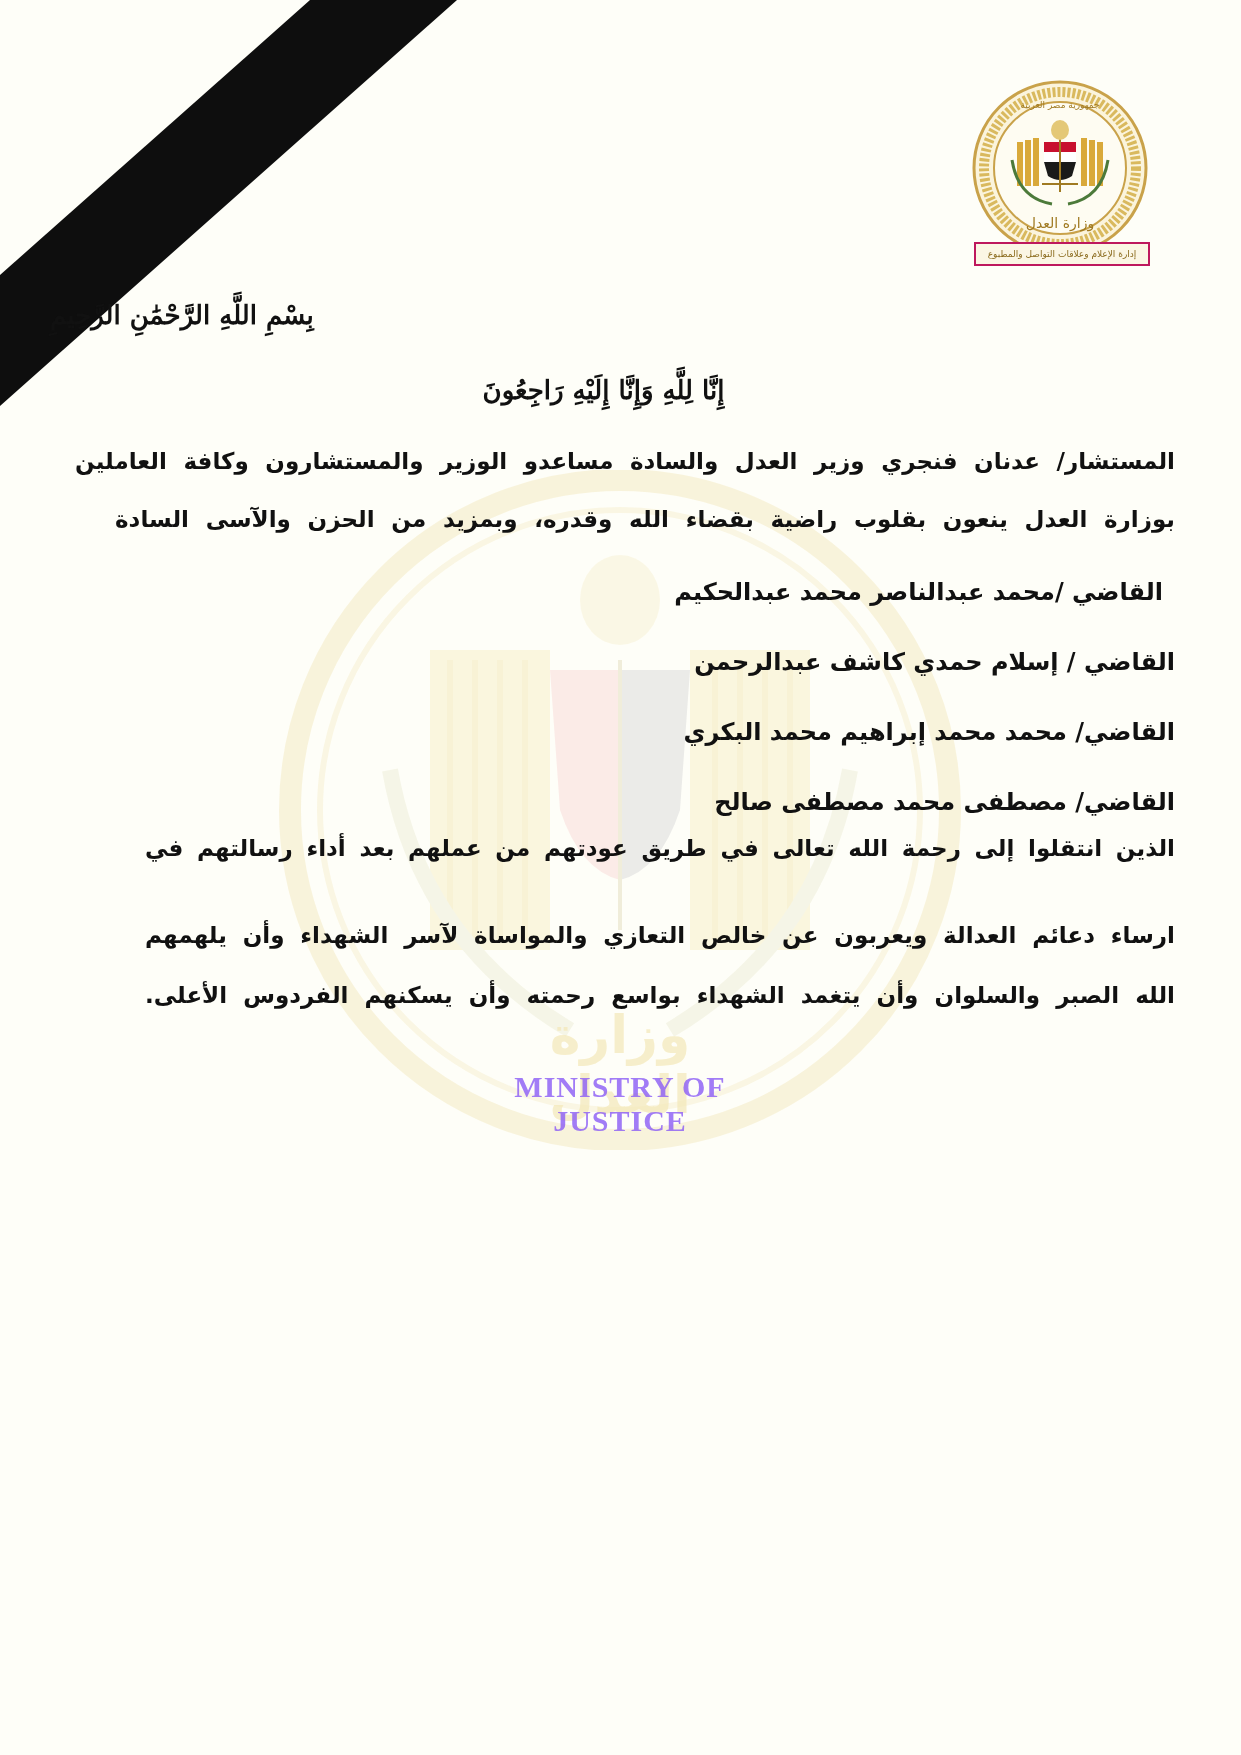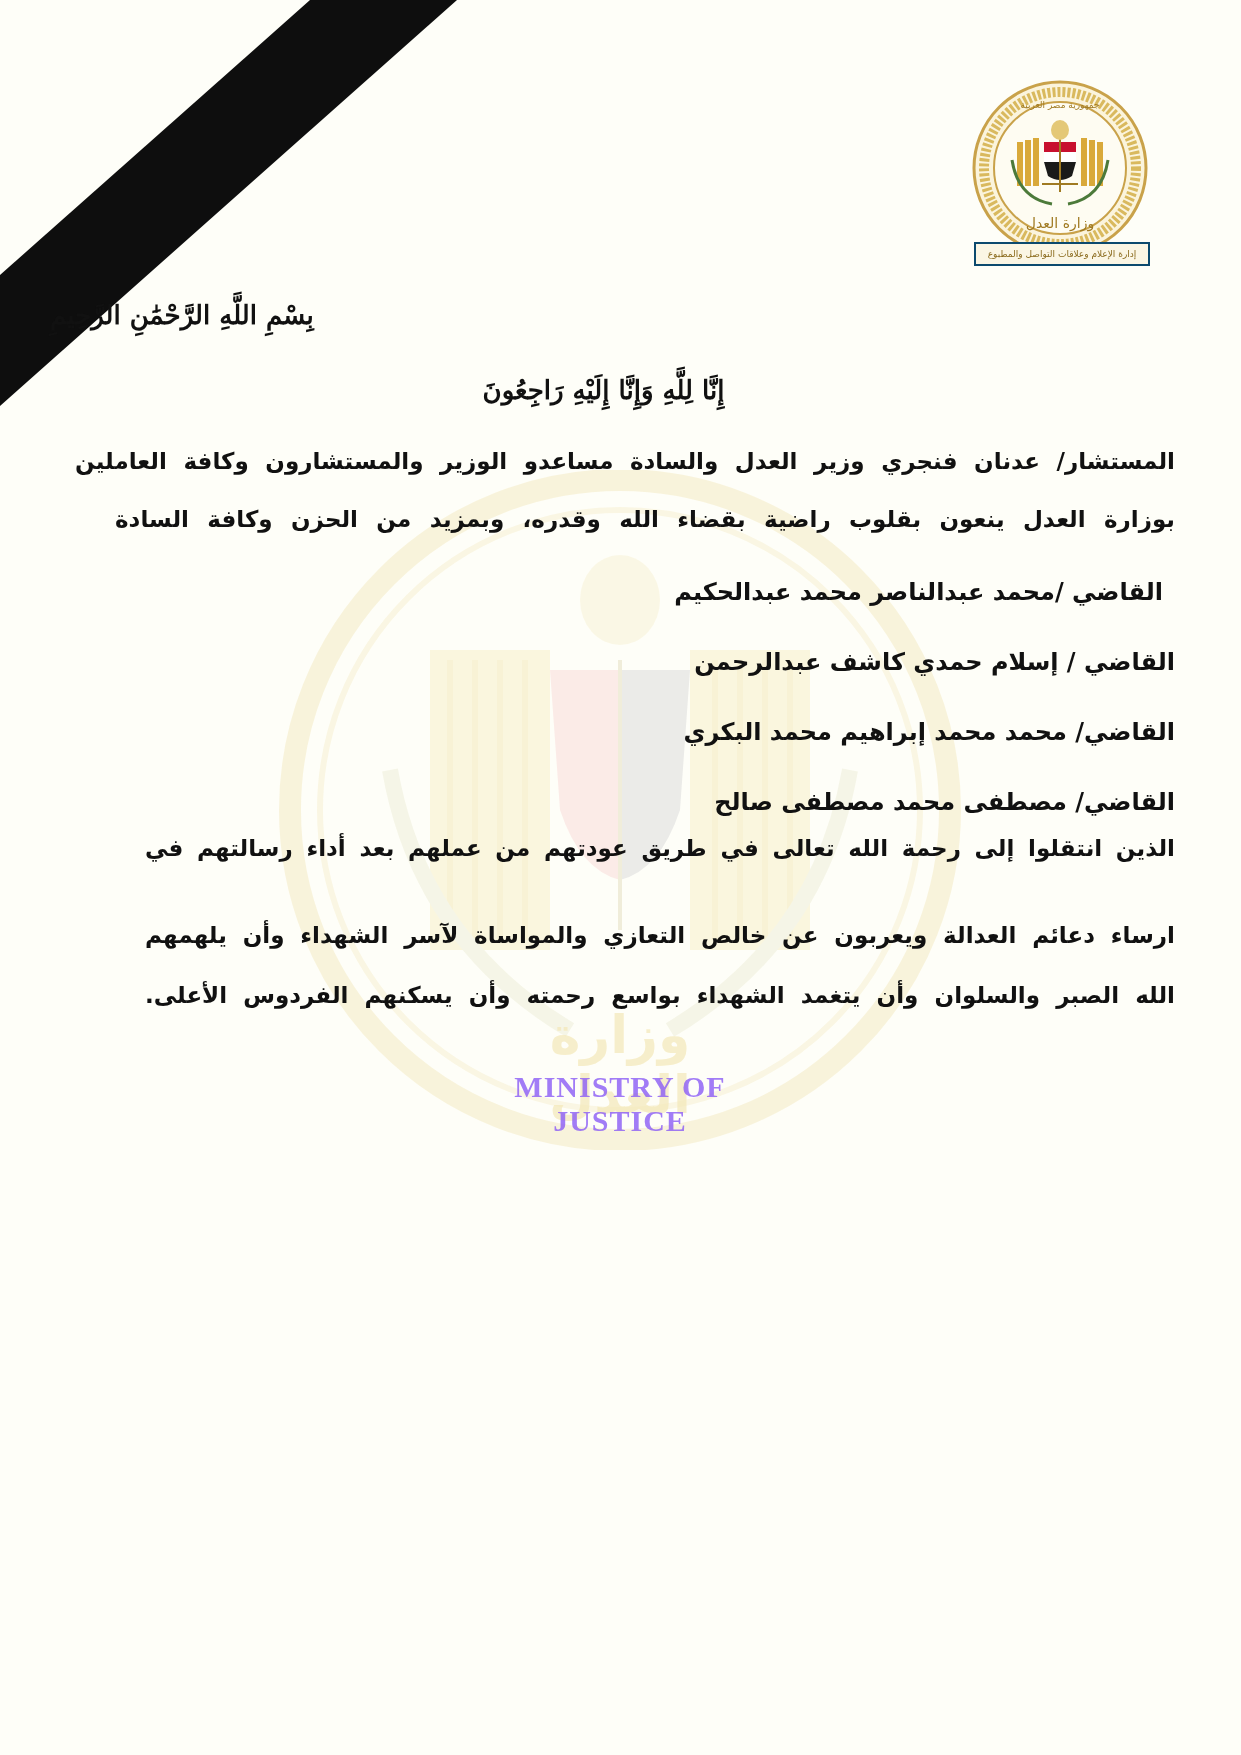--- a/index.html
+++ b/index.html
@@ -24,21 +24,21 @@
     
     .logo {
       position: absolute;
       left: 972px; top: 80px;
       width: 176px; height: 176px;
     }
     .logo-caption {
       position: absolute;
       left: 974px; top: 242px;
       width: 176px; height: 24px;
-      border: 2px solid #0c4a6e;
+      border: 2px solid #be185d;
       background: #fbf6e4;
       box-sizing: border-box;
       font-size: 9px;
       color: #8a6a1c;
       text-align: center;
       line-height: 20px;
       direction: rtl;
       white-space: nowrap;
       overflow: hidden;
     }
@@ -184,21 +184,21 @@
   <text x="88" y="148" text-anchor="middle" font-size="14" fill="#a07a22" font-family="DejaVu Sans, sans-serif">وزارة العدل</text>
   <text x="88" y="28" text-anchor="middle" font-size="9" fill="#a07a22" font-family="DejaVu Sans, sans-serif">جمهورية مصر العربية</text>
 </svg>
 <div class="logo-caption">إدارة الإعلام وعلاقات التواصل والمطبوع</div>
 
 <div class="content">
   <div class="basmala">بِسْمِ اللَّهِ الرَّحْمَٰنِ الرَّحِيمِ</div>
   <div class="verse">إِنَّا لِلَّهِ وَإِنَّا إِلَيْهِ رَاجِعُونَ</div>
 
   <div class="line intro" style="top:448px; right:0; width:1100px;">المستشار/ عدنان فنجري وزير العدل والسادة مساعدو الوزير والمستشارون وكافة العاملين</div>
-  <div class="line intro" style="top:506px; right:0; width:1060px;">بوزارة العدل ينعون بقلوب راضية بقضاء الله وقدره، وبمزيد من الحزن وكافة السادة</div>
+  <div class="line intro" style="top:506px; right:0; width:1060px;">بوزارة العدل ينعون بقلوب راضية بقضاء الله وقدره، وبمزيد من الحزن والآسى السادة</div>
 
   <div class="line name" style="top:578px; right:12px;">القاضي /محمد عبدالناصر محمد عبدالحكيم</div>
   <div class="line name" style="top:648px; right:0;">القاضي / إسلام حمدي كاشف عبدالرحمن</div>
   <div class="line name" style="top:718px; right:0;margin-left:12px;">القاضي/ محمد محمد إبراهيم محمد البكري</div>
   <div class="line name" style="top:788px; right:0;">القاضي/ مصطفى محمد مصطفى صالح</div>
 
   <div class="line closing" style="top:835px; right:0; width:1030px;">الذين انتقلوا إلى رحمة الله تعالى في طريق عودتهم من عملهم بعد أداء رسالتهم في</div>
   <div class="line closing" style="top:922px; right:0; width:1030px;">ارساء دعائم العدالة ويعربون عن خالص التعازي والمواساة لآسر الشهداء وأن يلهمهم</div>
   <div class="line closing" style="top:982px; right:0; width:1030px;">الله الصبر والسلوان وأن يتغمد الشهداء بواسع رحمته وأن يسكنهم الفردوس الأعلى.</div>
 </div>

